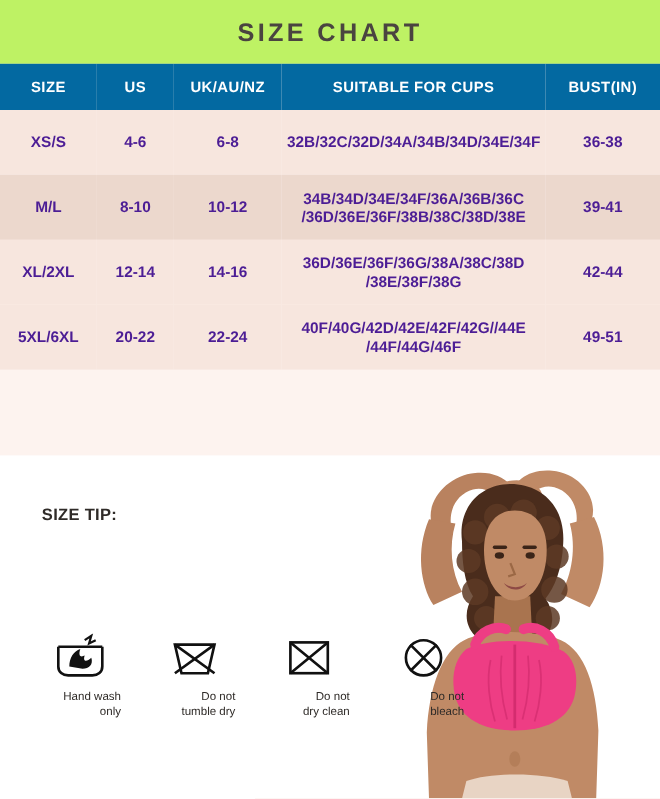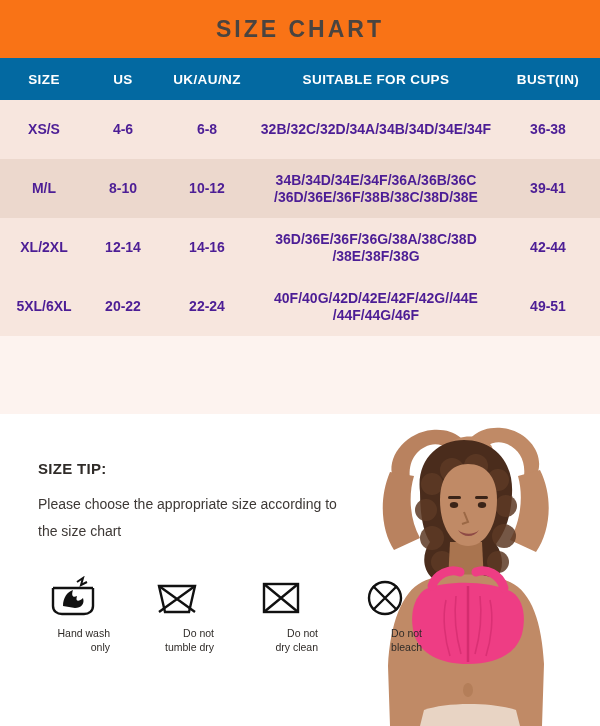--- a/index.html
+++ b/index.html
@@ -13,21 +13,21 @@
     width: 600px; height: 726px;
     position: relative;
     background: #fdf3ef;
   }
   
   .title-bar {
     height: 58px;
     display: flex;
     align-items: center;
     justify-content: center;
-    background: #f97316;
+    background: #bef264;
   }
   .title {
     font-size: 23px;
     font-weight: bold;
     letter-spacing: 3px;
     color: #4a4440;
   }
   
   table.size-table {
     width: 600px;
@@ -249,21 +249,20 @@
 
           <ellipse cx="140" cy="276" rx="5" ry="7" fill="#a9744f" opacity="0.55"></ellipse>
 
           <path d="M96 296 C118 288 164 288 188 296 L192 312 L92 312 Z" fill="#e8d4c4"></path>
         </g>
       </svg>
     </div>
 
     <div class="tip-block">
       <div class="tip-title">SIZE TIP:</div>
-      <div class="tip-text">Please choose the appropriate size according to the size chart</div>
     </div>
 
     <div class="care-row">
 
       <div class="care-item">
         <div class="care-glyph">
           <svg width="52" height="42" viewBox="0 0 52 42" xmlns="http://www.w3.org/2000/svg">
             <path d="M6 12 L6 30 C6 35 10 38 15 38 L37 38 C42 38 46 35 46 30 L46 12" fill="none" stroke="#111" stroke-width="2.4"></path>
             <path d="M6 12 L46 12" stroke="#111" stroke-width="2.4"></path>
             <path d="M16 30 C16 22 20 16 26 14 C24 20 26 22 30 20 C28 26 32 26 36 22 C38 28 34 32 28 32 Z" fill="#111"></path>

